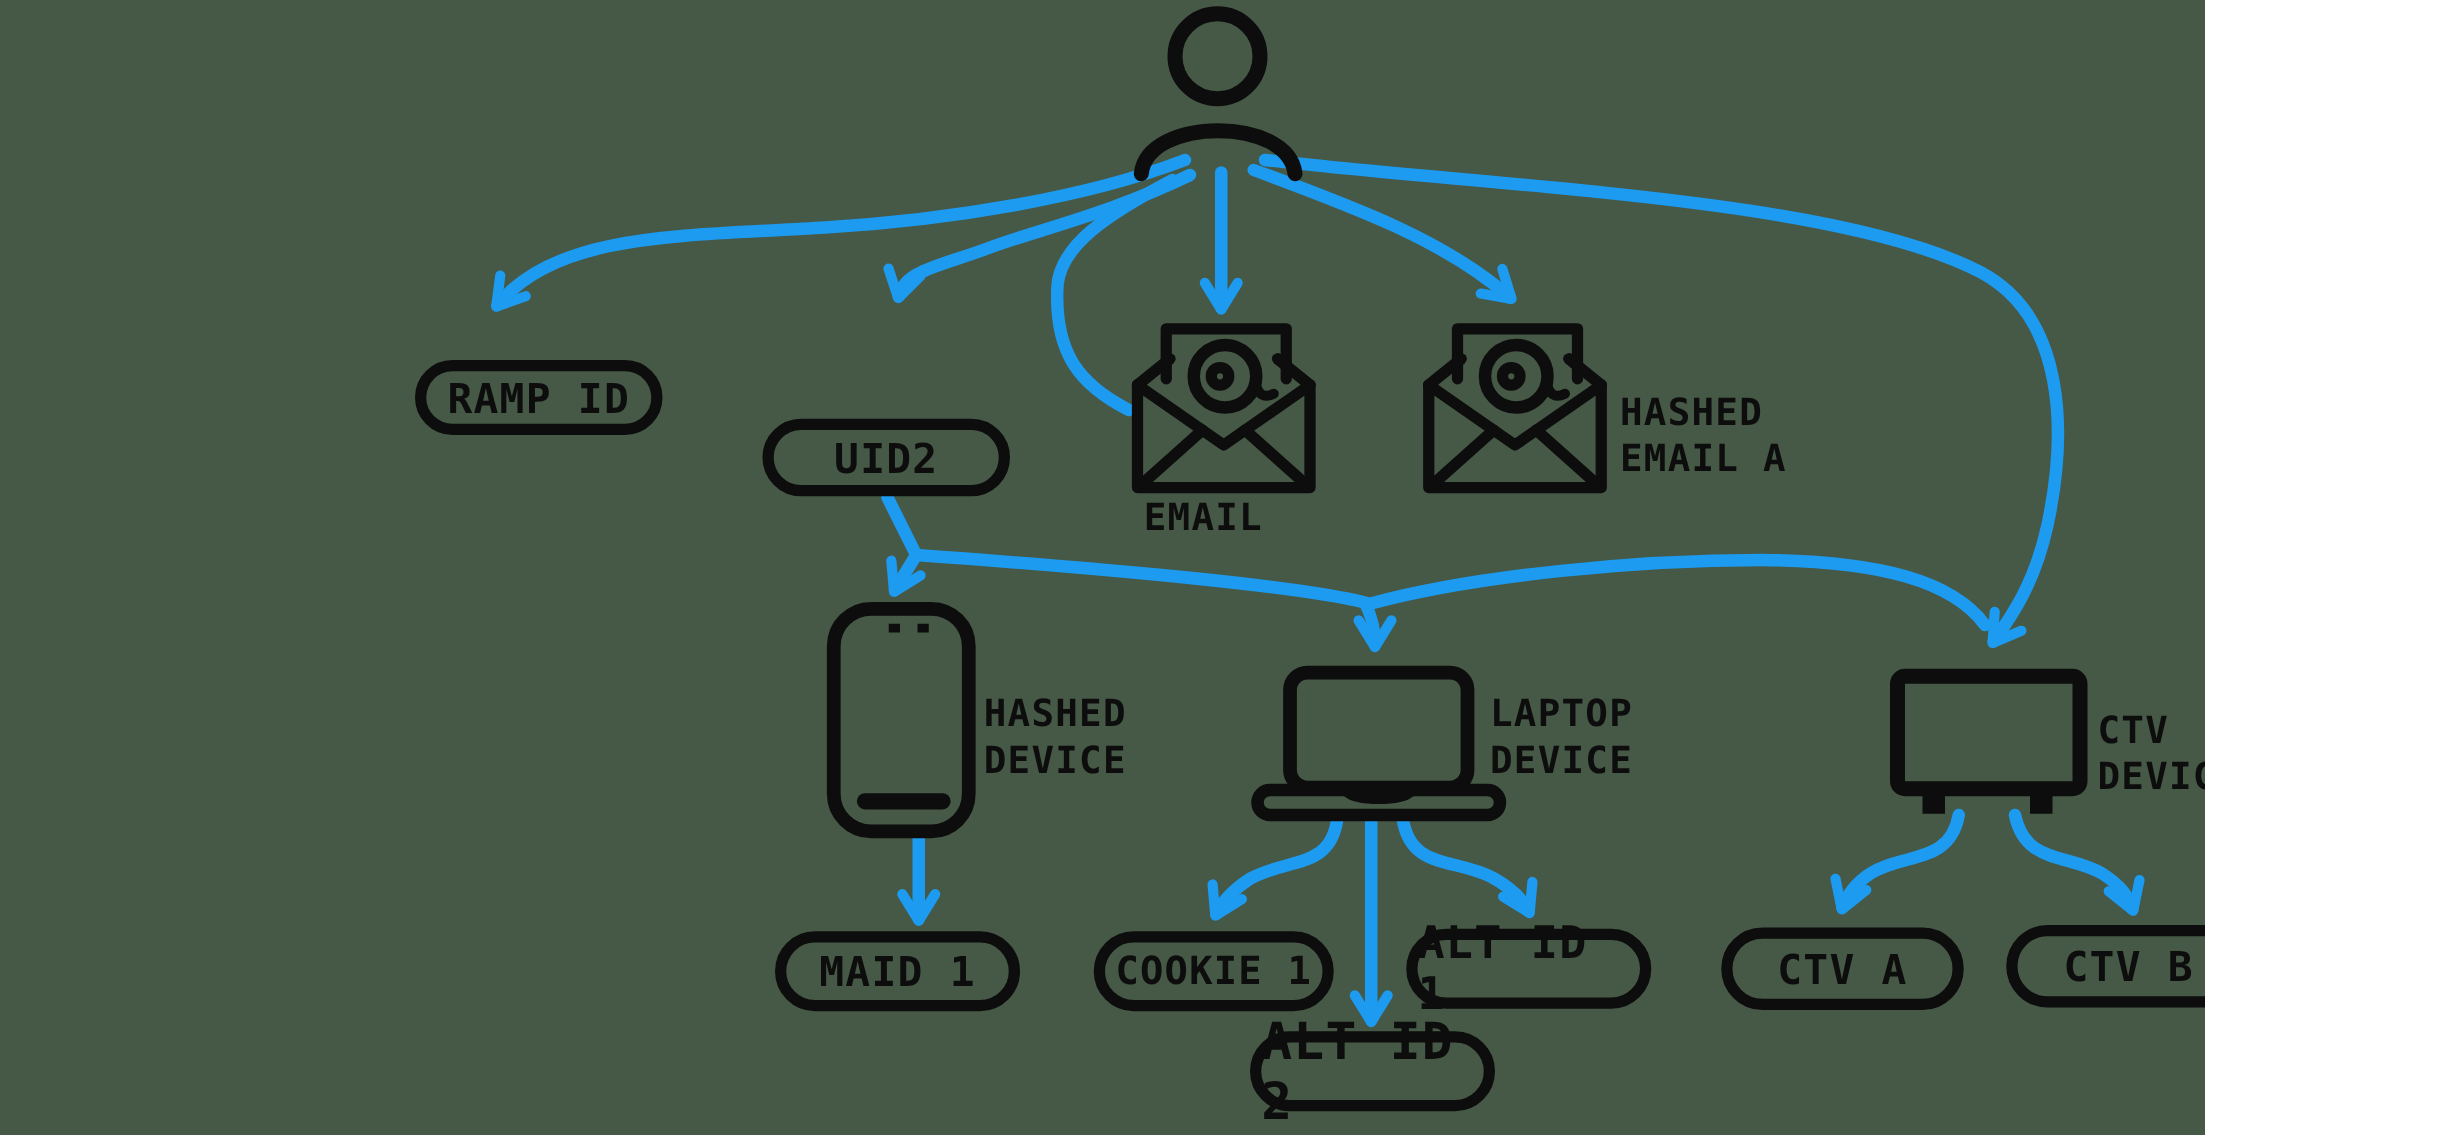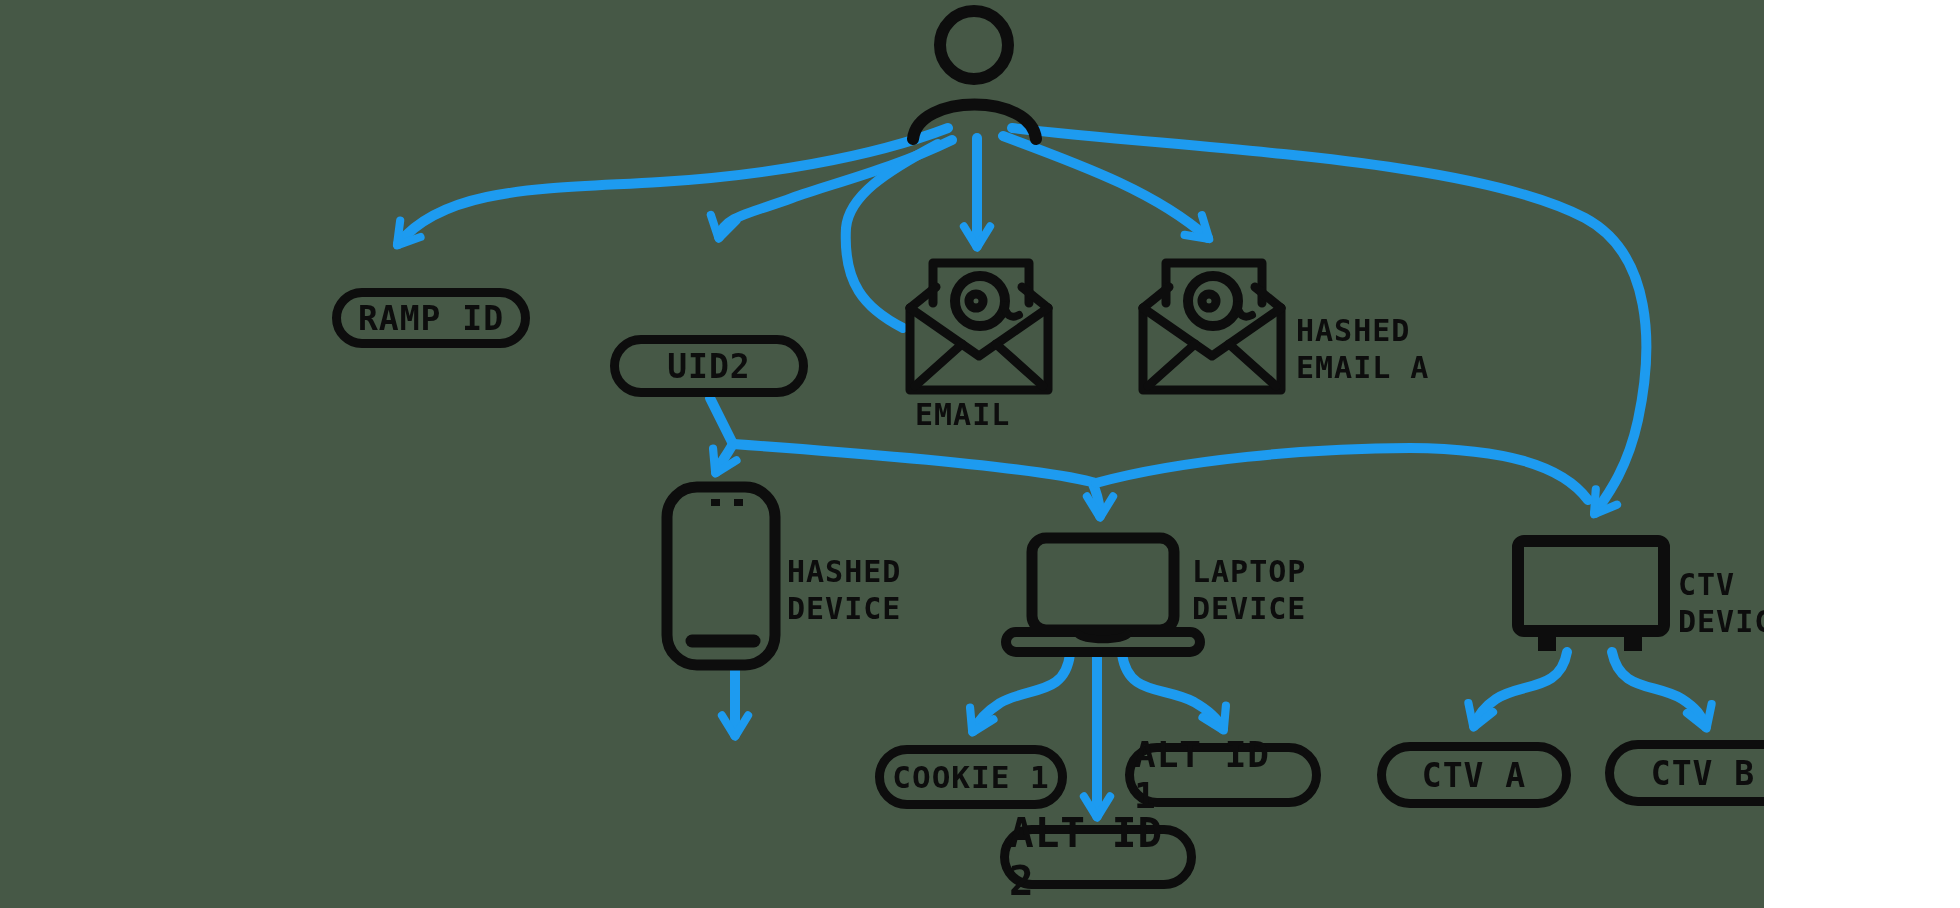--- a/index.html
+++ b/index.html
@@ -126,20 +126,21 @@
         <rect x="1624" y="635" width="18" height="16" fill="#0d0d0d" stroke="none"></rect>
       </g>
     </g>
   </svg>
 
   <div class="pill" style="left:332px;top:288px;width:198px;height:60px;">RAMP ID</div>
 
 
   <div class="pill" style="left:610px;top:335px;width:198px;height:62px;">UID2</div>
 
+  <div class="pill" style="left:620px;top:745px;width:196px;height:64px;">MAID 1</div>
 
   <div class="pill" style="left:875px;top:745px;width:192px;height:64px;font-size:31px;">COOKIE 1</div>
 
   <div class="pill" style="left:1125px;top:743px;width:196px;height:64px;font-size:36px;">ALT ID 1</div>
 
   <div class="pill" style="left:1000px;top:825px;width:196px;height:64px;font-size:41px;">ALT ID 2</div>
 
   <div class="pill" style="left:1377px;top:742px;width:194px;height:66px;">CTV A</div>
 
   <div class="pill" style="left:1605px;top:740px;width:196px;height:66px;">CTV B</div>

